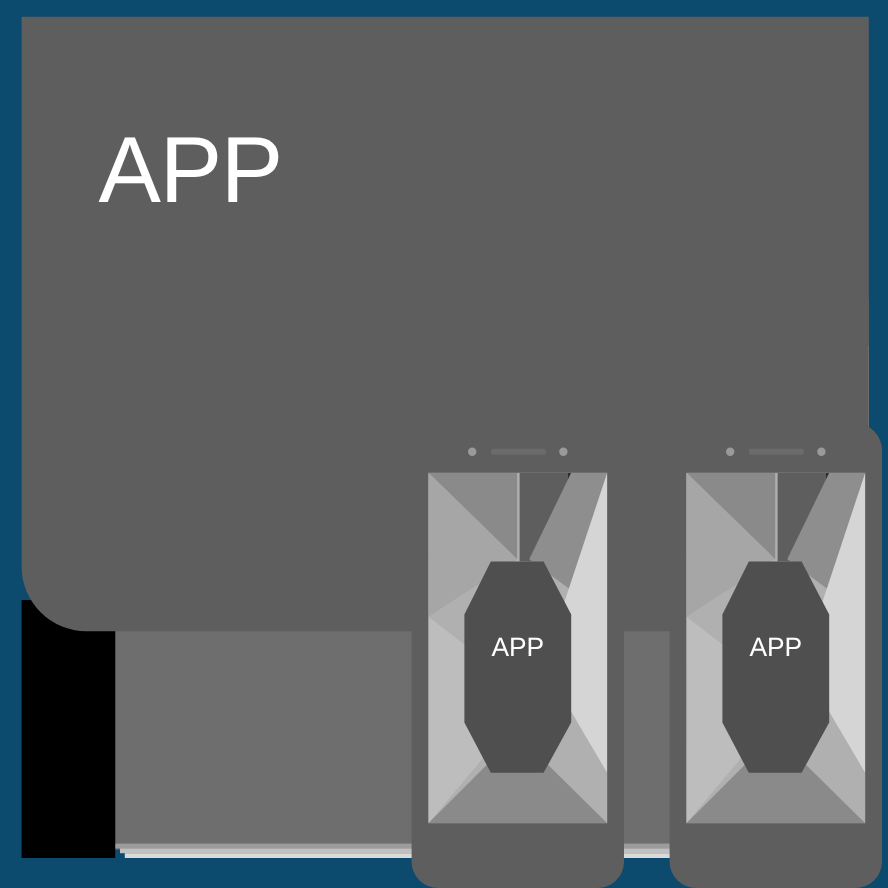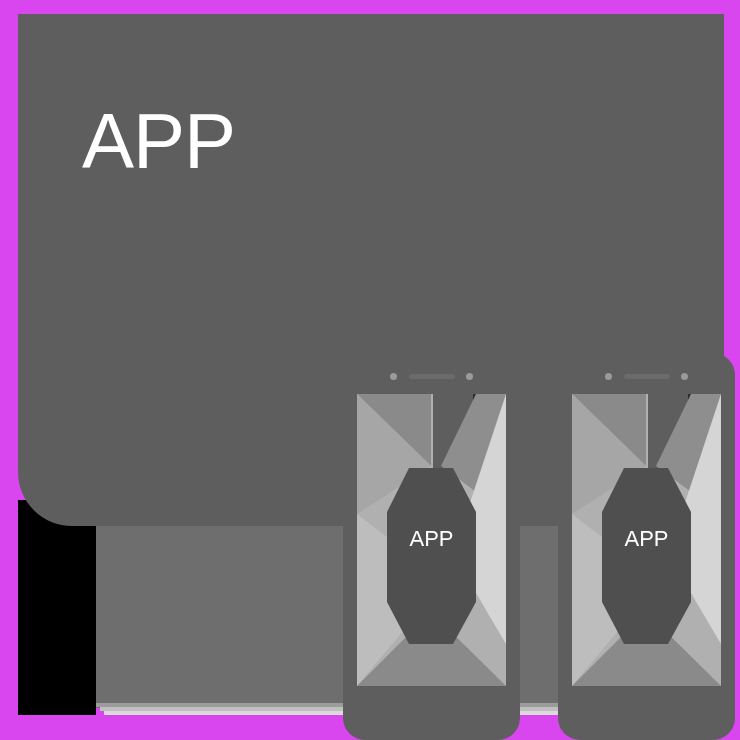--- a/index.html
+++ b/index.html
@@ -11,21 +11,21 @@
     width: 740px;
     height: 740px;
     font-family: "Liberation Sans", sans-serif;
     overflow: hidden;
   }
 
   #stage {
     position: relative;
     width: 740px;
     height: 740px;
-    background: #d946ef;
+    background: #0c4a6e;
   }
 
   
   .shadow-block {
     position: absolute;
     left: 18px;
     top: 500px;
     width: 78px;
     height: 215px;
     background: #000000;

